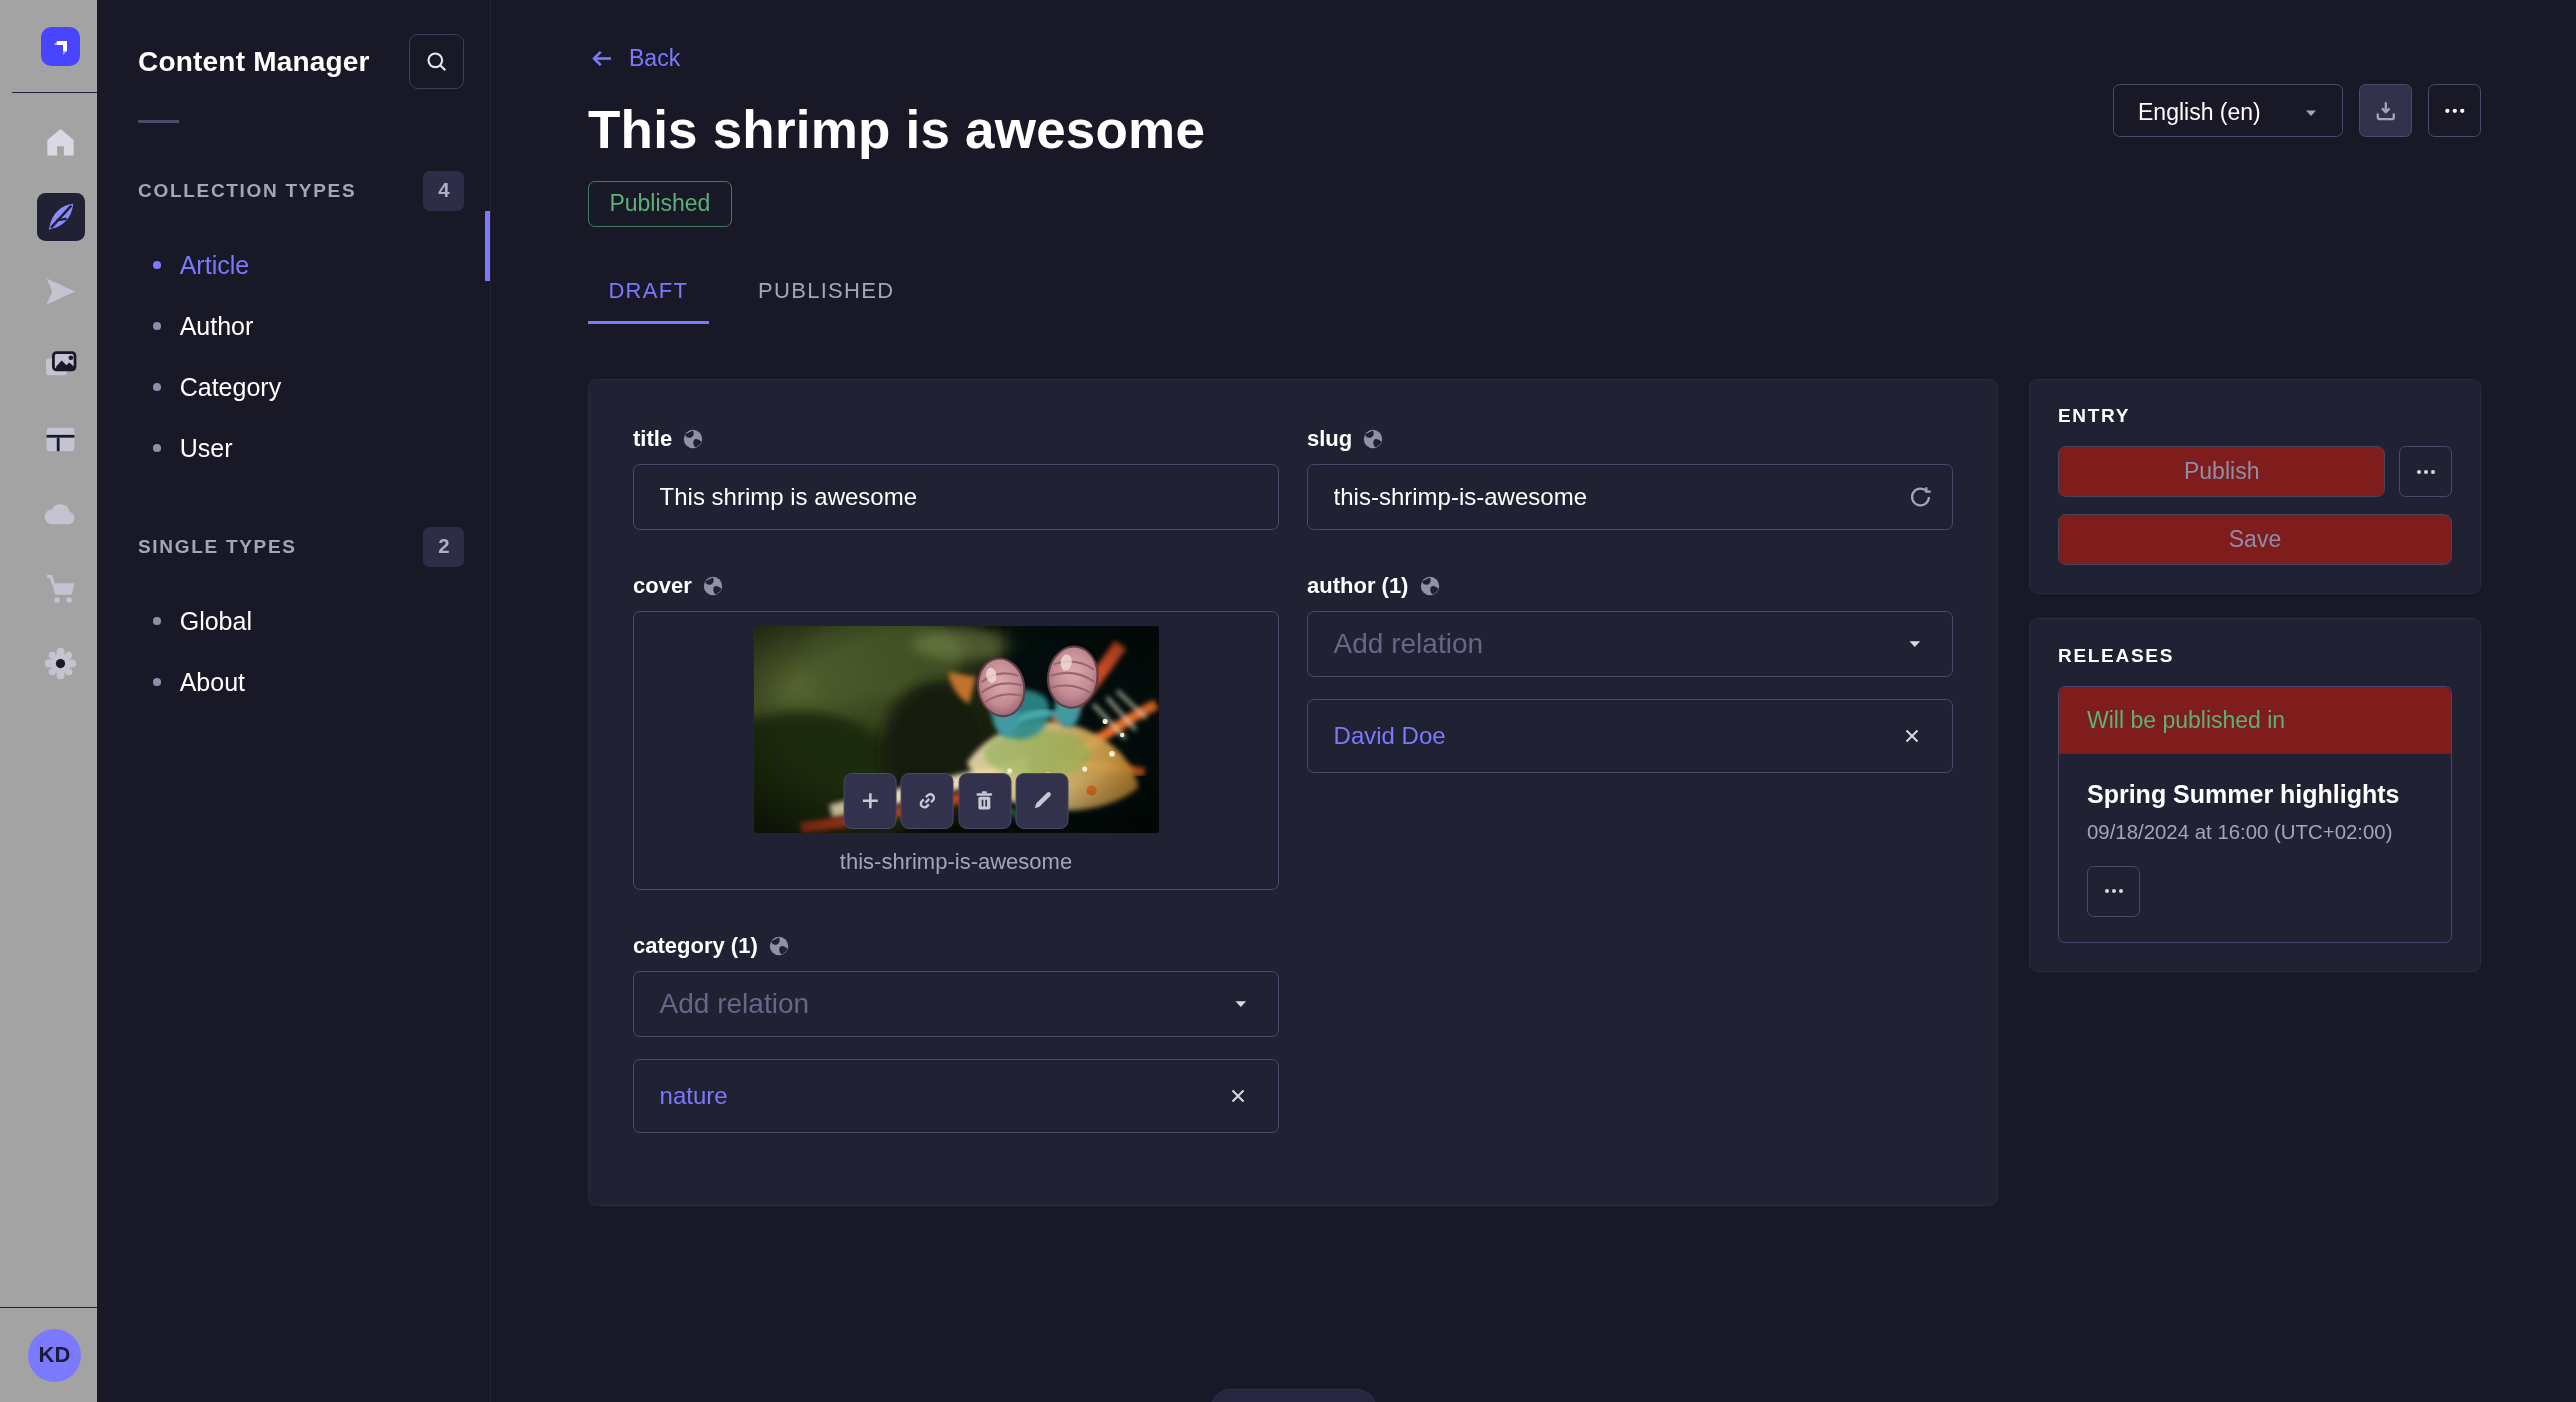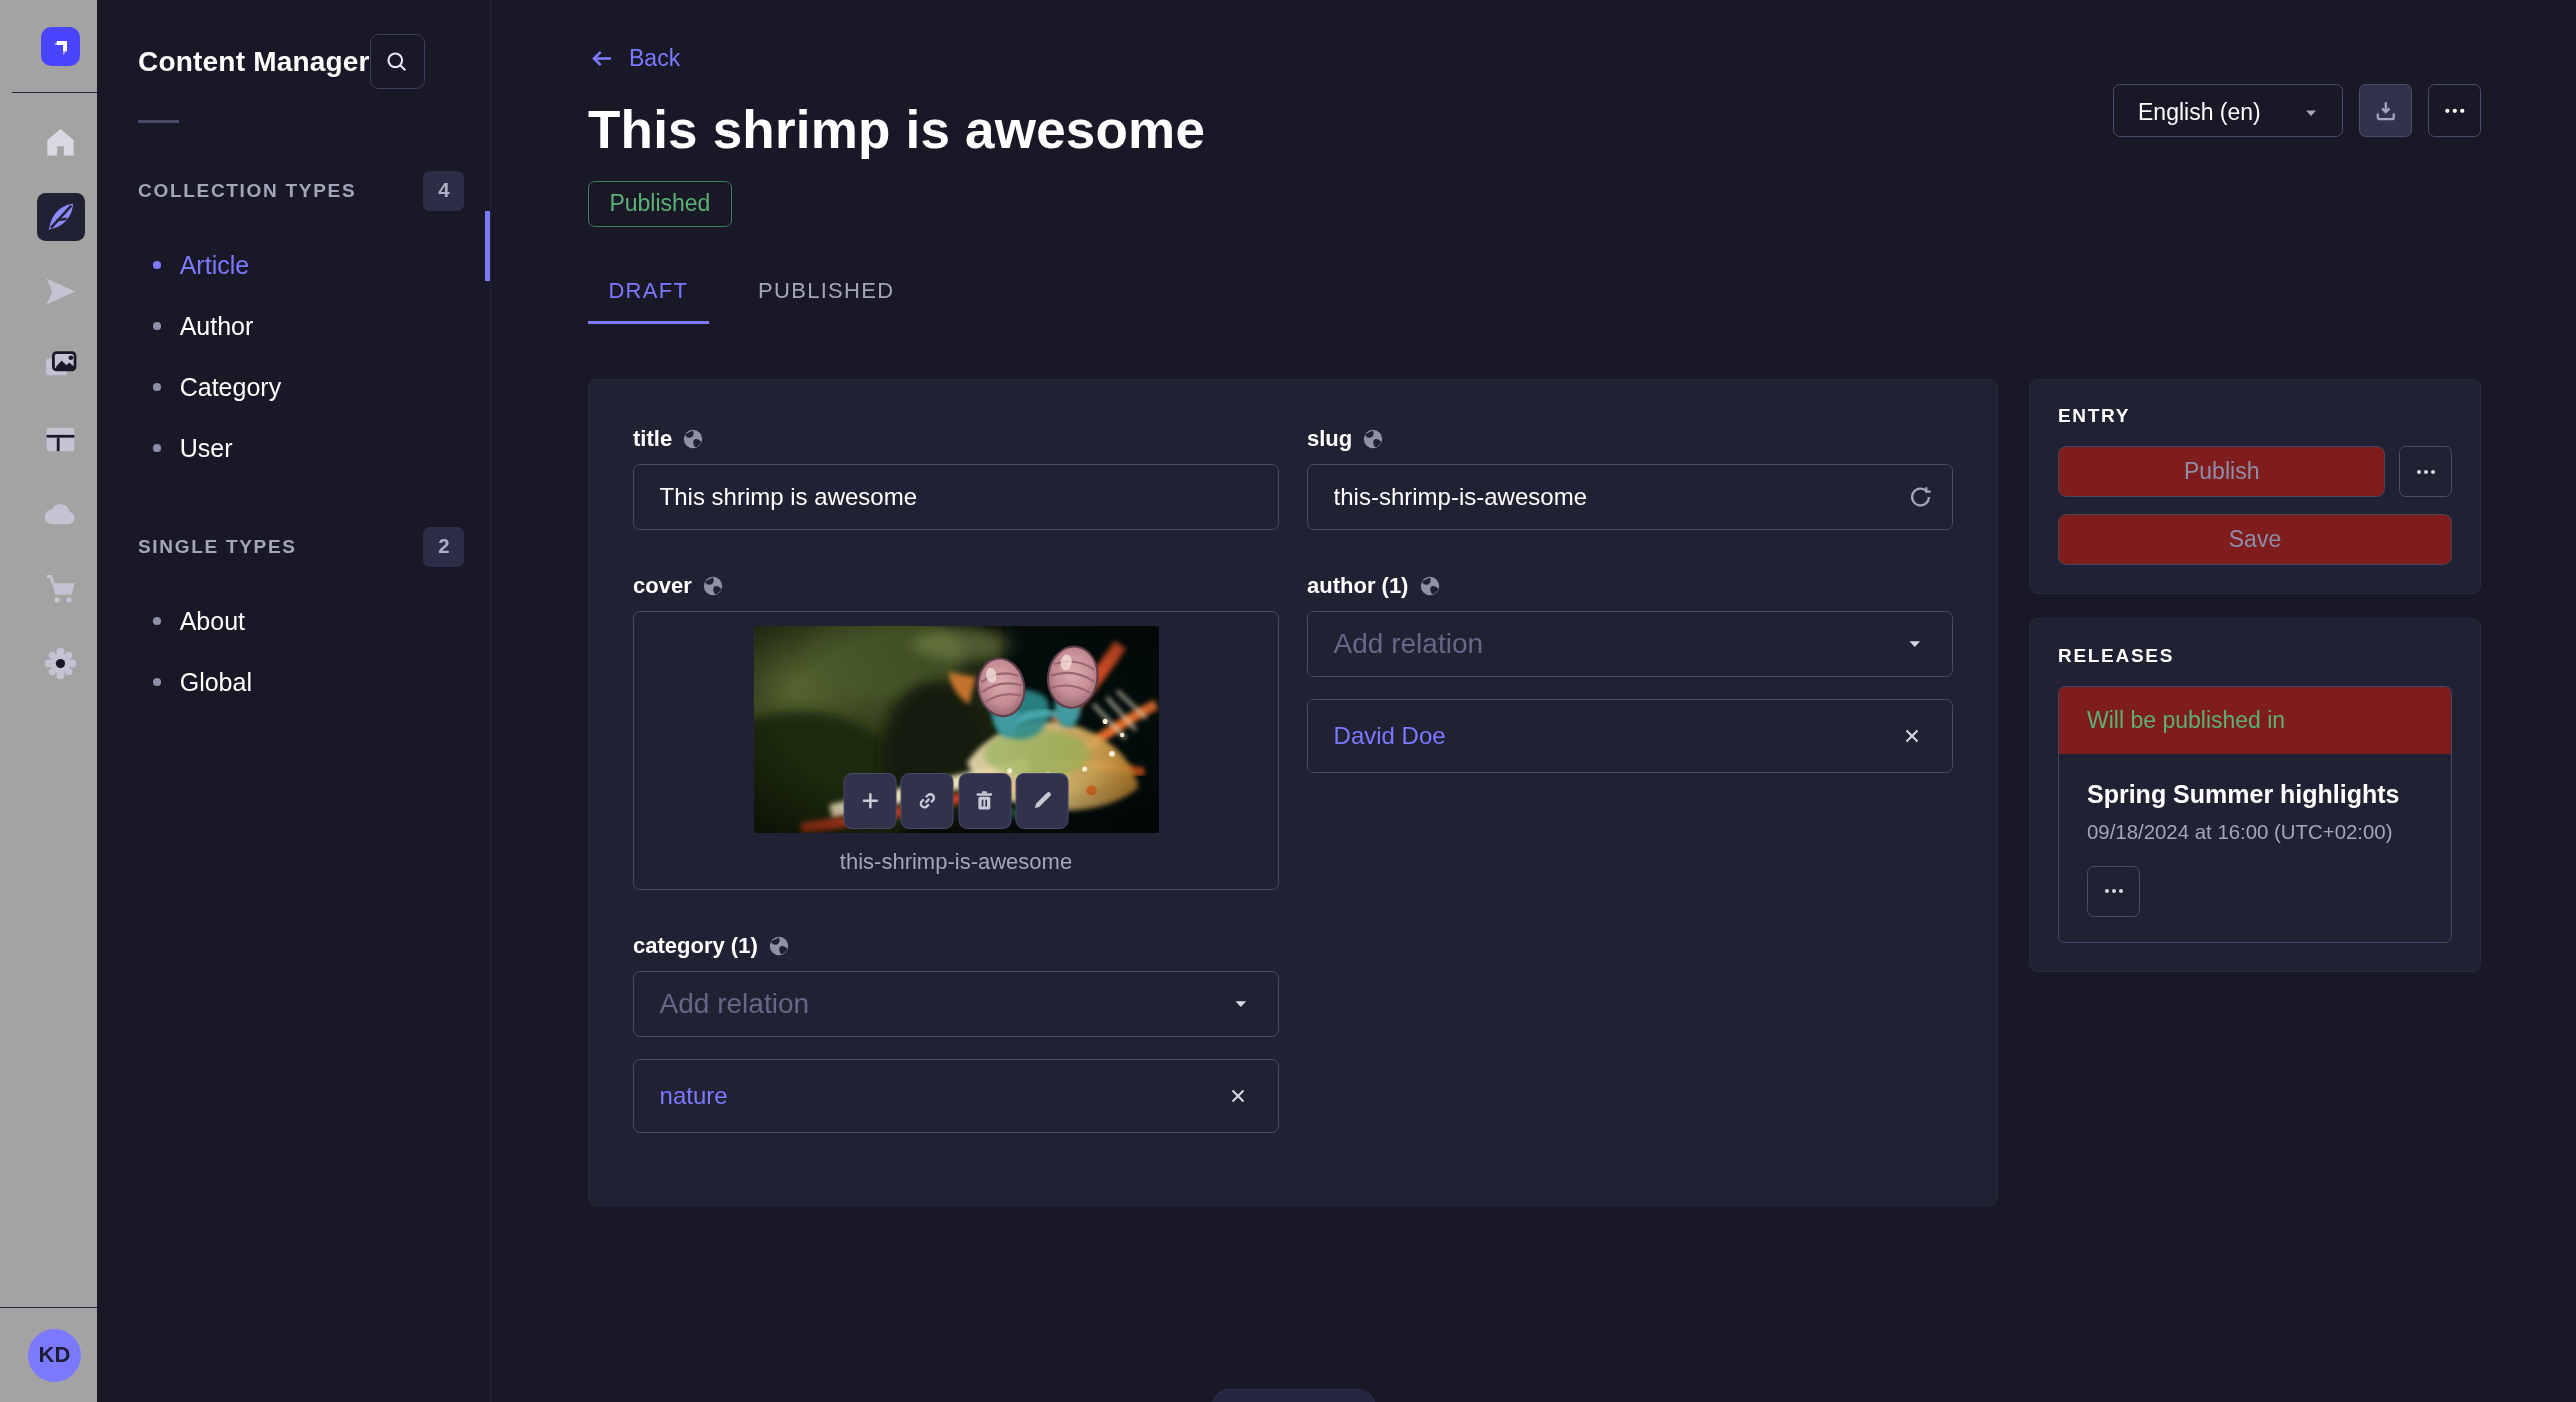--- a/index.html
+++ b/index.html
@@ -21,21 +21,21 @@
               display:flex; align-items:center; justify-content:center; color:#c3c3d2; cursor:pointer; }
   .rail-btn.first { color:#d9d9e3; }
   .rail-btn.active { background:#212134; color:#8c8aff; }
   .rail-bottom { position:absolute; bottom:0; left:0; width:100%; height:95px; border-top:1.7px solid #232338;
                  display:flex; align-items:center; justify-content:center; }
   .avatar { width:53px; height:53px; border-radius:50%; background:#7b79ff; color:#1c1c33;
             font-weight:700; font-size:22px; display:flex; align-items:center; justify-content:center; cursor:pointer; }
 
   
   .subnav { position:absolute; left:97px; top:0; bottom:0; width:394px; border-right:1.7px solid #232338; background:#181826; }
-  .subnav-head { display:flex; align-items:center; padding:34px 25.6px 0 41px; }
+  .subnav-head { display:flex; align-items:center; justify-content:space-between; padding:34px 25.6px 0 41px; }
   .subnav-title { font-size:28px; font-weight:700; letter-spacing:0.2px; }
   .search-btn { width:55px; height:55px; border-radius:8.5px; border:1.7px solid #3f3f5e; background:transparent;
                 display:flex; align-items:center; justify-content:center; color:#e6e6f0; cursor:pointer; }
   .subnav-rule { width:41px; height:2.6px; background:#4a4a6a; margin:31px 0 0 41px; }
   .section-head { display:flex; align-items:center; justify-content:space-between; padding:0 25.6px 0 41px; margin-top:48px; }
   .section-label { font-size:19px; font-weight:700; letter-spacing:1.7px; color:#a5a5ba; }
   .count-badge { min-width:41px; height:40px; padding:0 6.8px; border-radius:6.8px; background:#2d2d47; color:#b0b0c4;
                  font-size:20.4px; font-weight:600; display:flex; align-items:center; justify-content:center; }
   .nav-list { margin-top:24px; }
   .nav-item { height:61px; display:flex; align-items:center; padding-left:56px; cursor:pointer; color:#ffffff; font-size:25px; }
@@ -228,25 +228,25 @@
     </div>
   </div>
 
   <div class="section-head">
     <span class="section-label">SINGLE TYPES</span>
     <span class="count-badge">2</span>
   </div>
   <div class="nav-list">
     <div class="nav-item">
       <span class="dot"></span>
-      <span>About</span>
+      <span>Global</span>
     </div>
     <div class="nav-item">
       <span class="dot"></span>
-      <span>Global</span>
+      <span>About</span>
     </div>
   </div>
 
   <div class="subnav-thumb"></div>
 </nav>
 
 <main class="main">
 
   <div class="back">
     <svg width="29" height="29" viewBox="0 0 24 24" fill="none" stroke="currentColor" stroke-width="2.2">

